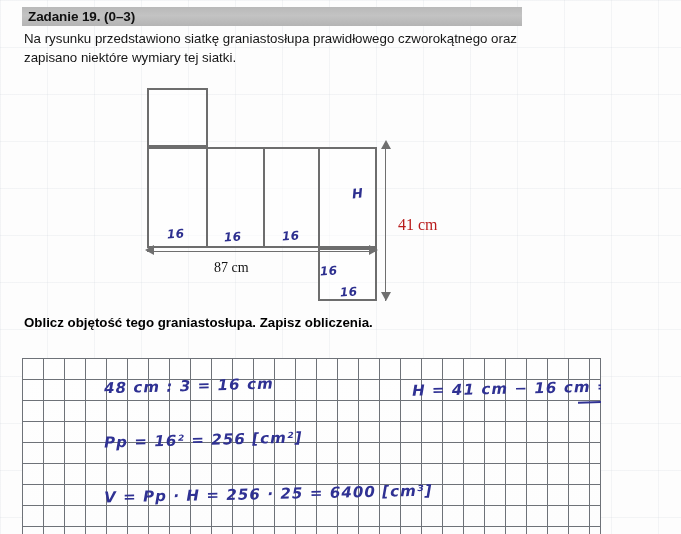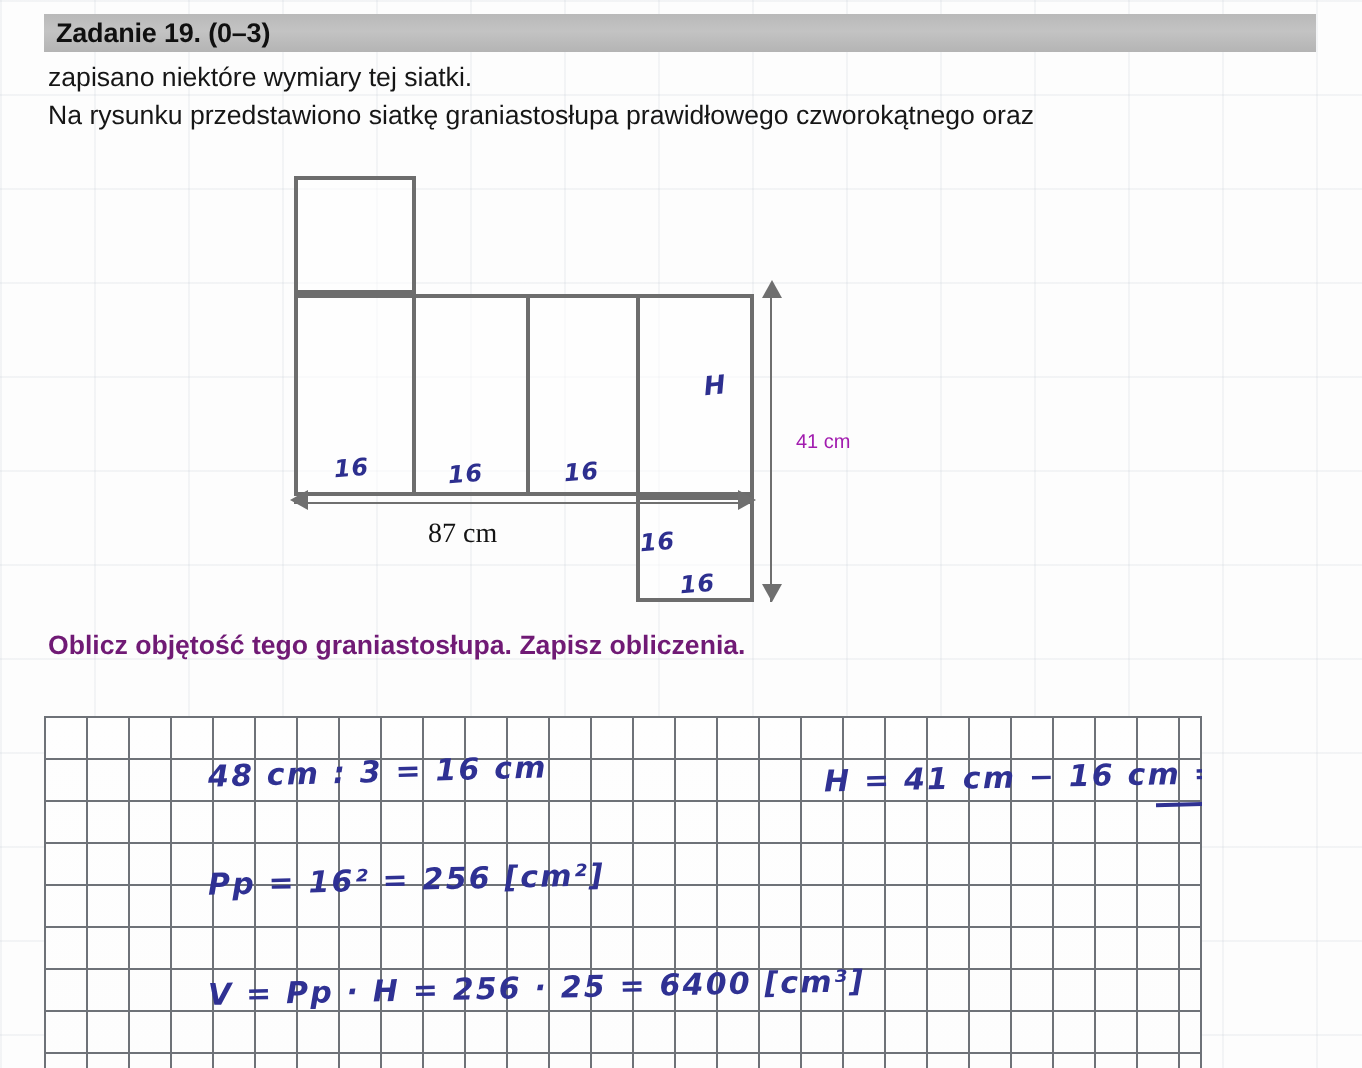--- a/index.html
+++ b/index.html
@@ -26,21 +26,21 @@
       repeating-linear-gradient(to bottom, rgba(188,196,206,0.16) 0 1px, rgba(0,0,0,0) 1px 47px),
       #fdfdfd;
     pointer-events: none;
   }
 
   
   .task-header {
     position: absolute;
     left: 22px;
     top: 7px;
-    width: 636px;
+    width: 500px;
     height: 19px;
     background: linear-gradient(to bottom, #b9b9b9 0%, #c3c3c3 45%, #b4b4b4 100%);
     display: flex;
     align-items: center;
   }
   .task-header-label {
     font-size: 13.5px;
     font-weight: bold;
     color: #101010;
     padding-left: 6px;
@@ -153,34 +153,34 @@
     width: 0; height: 0;
     border-left: 5px solid transparent;
     border-right: 5px solid transparent;
   }
   .arrow-up   { top: 62px;  border-bottom: 9px solid #6f6f6f; }
   .arrow-down { top: 214px; border-top: 9px solid #6f6f6f; }
   .dim-v-label {
     position: absolute;
     left: 398px;
     top: 138px;
-    font-family: Liberation Sans, sans-serif;
-    font-size: 10px;
-    color: #a21caf;
+    font-family: Liberation Serif, serif;
+    font-size: 16px;
+    color: #b91c1c;
     white-space: nowrap;
   }
 
   
   .instruction {
     position: absolute;
     left: 24px;
     top: 315px;
     font-size: 13.3px;
     font-weight: bold;
-    color: #701a75;
+    color: #000000;
     white-space: nowrap;
   }
 
   
   .answer-area {
     position: absolute;
     left: 22px;
     top: 358px;
     width: 579px;
     height: 176px;
@@ -233,22 +233,22 @@
 </head>
 <body>
 
 <div class="paper-texture"></div>
 
 <div class="task-header">
   <span class="task-header-label">Zadanie 19. (0–3)</span>
 </div>
 
 <div class="intro">
+  <div class="intro-line">Na rysunku przedstawiono siatkę graniastosłupa prawidłowego czworokątnego oraz</div>
   <div class="intro-line">zapisano niektóre wymiary tej siatki.</div>
-  <div class="intro-line">Na rysunku przedstawiono siatkę graniastosłupa prawidłowego czworokątnego oraz</div>
 </div>
 
 <div class="figure">
 
   <div class="netbox net-top"></div>
   <div class="netbox net-band"></div>
   <div class="net-div net-div-1"></div>
   <div class="net-div net-div-2"></div>
   <div class="net-div net-div-3"></div>
   <div class="netbox net-bottom"></div>

